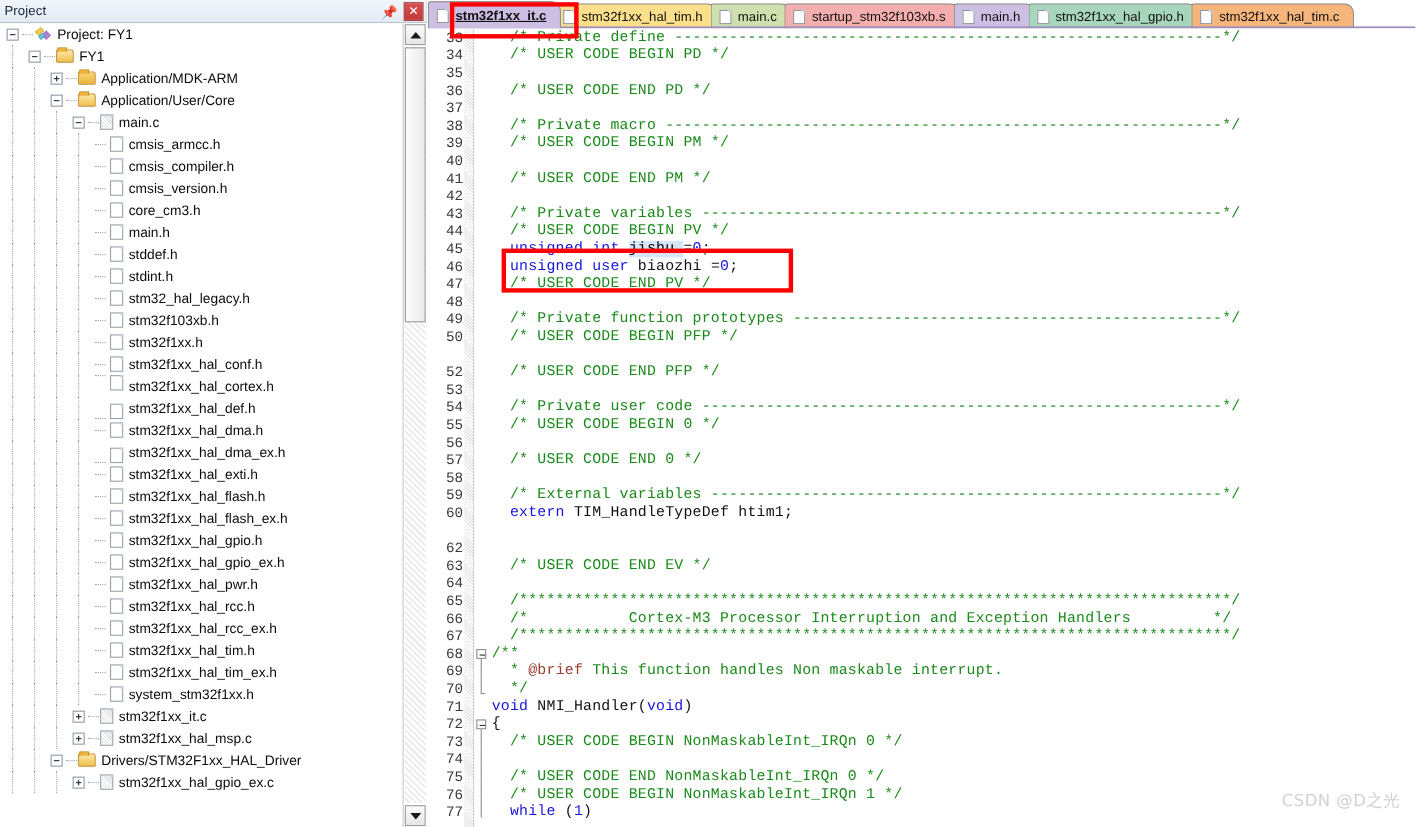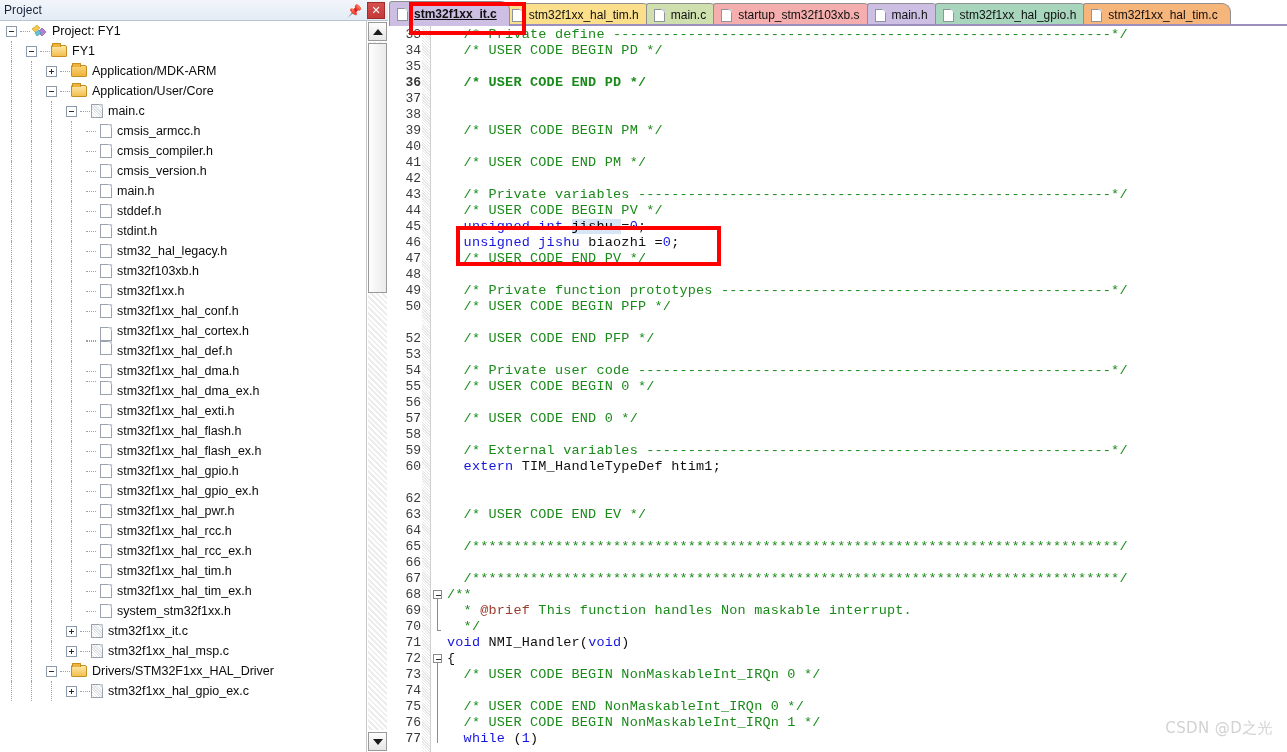--- a/index.html
+++ b/index.html
@@ -410,20 +410,32 @@
           </div>
           <div class="tree-row">
             <div class="guide" style="left: 11px;"></div>
             <div class="guide" style="left: 31px;"></div>
             <div class="guide" style="left: 51px;"></div>
             <div class="guide" style="left: 71px;"></div>
             <div style="display: flex; align-items: center; margin-left: 86px; position: relative;">
               <div class="dotline"></div>
               <div style="width: 3px; flex: 0 0 auto;"></div>
               <div class="ico ico-file"></div>
+              <span class="tree-label">core_cm3.h</span>
+            </div>
+          </div>
+          <div class="tree-row">
+            <div class="guide" style="left: 11px;"></div>
+            <div class="guide" style="left: 31px;"></div>
+            <div class="guide" style="left: 51px;"></div>
+            <div class="guide" style="left: 71px;"></div>
+            <div style="display: flex; align-items: center; margin-left: 86px; position: relative;">
+              <div class="dotline"></div>
+              <div style="width: 3px; flex: 0 0 auto;"></div>
+              <div class="ico ico-file"></div>
               <span class="tree-label">main.h</span>
             </div>
           </div>
           <div class="tree-row">
             <div class="guide" style="left: 11px;"></div>
             <div class="guide" style="left: 31px;"></div>
             <div class="guide" style="left: 51px;"></div>
             <div class="guide" style="left: 71px;"></div>
             <div style="display: flex; align-items: center; margin-left: 86px; position: relative;">
               <div class="dotline"></div>
@@ -490,57 +502,57 @@
               <div style="width: 3px; flex: 0 0 auto;"></div>
               <div class="ico ico-file"></div>
               <span class="tree-label">stm32f1xx_hal_conf.h</span>
             </div>
           </div>
           <div class="tree-row">
             <div class="guide" style="left: 11px;"></div>
             <div class="guide" style="left: 31px;"></div>
             <div class="guide" style="left: 51px;"></div>
             <div class="guide" style="left: 71px;"></div>
+            <div style="display: flex; align-items: flex-start; margin-left: 86px; position: relative;">
+              <div class="dotline"></div>
+              <div style="width: 3px; flex: 0 0 auto;"></div>
+              <div class="ico ico-file"></div>
+              <span class="tree-label">stm32f1xx_hal_cortex.h</span>
+            </div>
+          </div>
+          <div class="tree-row">
+            <div class="guide" style="left: 11px;"></div>
+            <div class="guide" style="left: 31px;"></div>
+            <div class="guide" style="left: 51px;"></div>
+            <div class="guide" style="left: 71px;"></div>
             <div style="display: flex; align-items: flex-end; margin-left: 86px; position: relative;">
               <div class="dotline"></div>
               <div style="width: 3px; flex: 0 0 auto;"></div>
               <div class="ico ico-file"></div>
-              <span class="tree-label">stm32f1xx_hal_cortex.h</span>
-            </div>
-          </div>
-          <div class="tree-row">
-            <div class="guide" style="left: 11px;"></div>
-            <div class="guide" style="left: 31px;"></div>
-            <div class="guide" style="left: 51px;"></div>
-            <div class="guide" style="left: 71px;"></div>
-            <div style="display: flex; align-items: flex-start; margin-left: 86px; position: relative;">
-              <div class="dotline"></div>
-              <div style="width: 3px; flex: 0 0 auto;"></div>
-              <div class="ico ico-file"></div>
               <span class="tree-label">stm32f1xx_hal_def.h</span>
             </div>
           </div>
           <div class="tree-row">
             <div class="guide" style="left: 11px;"></div>
             <div class="guide" style="left: 31px;"></div>
             <div class="guide" style="left: 51px;"></div>
             <div class="guide" style="left: 71px;"></div>
             <div style="display: flex; align-items: center; margin-left: 86px; position: relative;">
               <div class="dotline"></div>
               <div style="width: 3px; flex: 0 0 auto;"></div>
               <div class="ico ico-file"></div>
               <span class="tree-label">stm32f1xx_hal_dma.h</span>
             </div>
           </div>
           <div class="tree-row">
             <div class="guide" style="left: 11px;"></div>
             <div class="guide" style="left: 31px;"></div>
             <div class="guide" style="left: 51px;"></div>
             <div class="guide" style="left: 71px;"></div>
-            <div style="display: flex; align-items: flex-start; margin-left: 86px; position: relative;">
+            <div style="display: flex; align-items: flex-end; margin-left: 86px; position: relative;">
               <div class="dotline"></div>
               <div style="width: 3px; flex: 0 0 auto;"></div>
               <div class="ico ico-file"></div>
               <span class="tree-label">stm32f1xx_hal_dma_ex.h</span>
             </div>
           </div>
           <div class="tree-row">
             <div class="guide" style="left: 11px;"></div>
             <div class="guide" style="left: 31px;"></div>
             <div class="guide" style="left: 51px;"></div>
@@ -776,49 +788,49 @@
           <div class="fold-line" style="left: 5px; top: 637px; height: 16px;"></div>
           <div class="fold-line" style="left: 5px; top: 653px; height: 16px;"></div>
           <div class="fold-line" style="left: 5px; top: 669px; height: 16px;"></div>
           <div class="fold-line" style="left: 5px; top: 685px; height: 16px;"></div>
           <div class="fold-line" style="left: 5px; top: 701px; height: 16px;"></div>
         </div>
       <div id="code-area">
           <div class="code-line" style="position: absolute; top: 1px; left: 0px; width: 898px;"><span class="lineno">33</span><span class="linetext"><span class="cm">  /* Private define ------------------------------------------------------------*/</span></span></div>
           <div class="code-line" style="position: absolute; top: 17px; left: 0px; width: 898px;"><span class="lineno">34</span><span class="linetext"><span class="cm">  /* USER CODE BEGIN PD */</span></span></div>
           <div class="code-line" style="position: absolute; top: 33px; left: 0px; width: 898px;"><span class="lineno">35</span><span class="linetext"><span class="pl"></span></span></div>
-          <div class="code-line" style="position: absolute; top: 49px; left: 0px; width: 898px; font-weight: bold;"><span class="lineno">36</span><span class="linetext"><span class="cm">  /* USER CODE END PD */</span></span></div>
+          <div class="code-line" style="position: absolute; top: 49px; left: 0px; width: 898px;"><span class="lineno">36</span><span class="linetext"><span class="cm">  /* USER CODE END PD */</span></span></div>
           <div class="code-line" style="position: absolute; top: 65px; left: 0px; width: 898px;"><span class="lineno">37</span><span class="linetext"><span class="pl"></span></span></div>
-          <div class="code-line" style="position: absolute; top: 81px; left: 0px; width: 898px;"><span class="lineno">38</span></div>
+          <div class="code-line" style="position: absolute; top: 81px; left: 0px; width: 898px;"><span class="lineno">38</span><span class="linetext"><span class="cm">  /* Private macro -------------------------------------------------------------*/</span></span></div>
           <div class="code-line" style="position: absolute; top: 97px; left: 0px; width: 898px;"><span class="lineno">39</span><span class="linetext"><span class="cm">  /* USER CODE BEGIN PM */</span></span></div>
           <div class="code-line" style="position: absolute; top: 113px; left: 0px; width: 898px;"><span class="lineno">40</span><span class="linetext"><span class="pl"></span></span></div>
           <div class="code-line" style="position: absolute; top: 129px; left: 0px; width: 898px;"><span class="lineno">41</span><span class="linetext"><span class="cm">  /* USER CODE END PM */</span></span></div>
           <div class="code-line" style="position: absolute; top: 145px; left: 0px; width: 898px;"><span class="lineno">42</span><span class="linetext"><span class="pl"></span></span></div>
           <div class="code-line" style="position: absolute; top: 161px; left: 0px; width: 898px;"><span class="lineno">43</span><span class="linetext"><span class="cm">  /* Private variables ---------------------------------------------------------*/</span></span></div>
           <div class="code-line" style="position: absolute; top: 177px; left: 0px; width: 898px;"><span class="lineno">44</span><span class="linetext"><span class="cm">  /* USER CODE BEGIN PV */</span></span></div>
           <div class="code-line" style="position: absolute; top: 193px; left: 0px; width: 898px;"><span class="lineno">45</span><span class="linetext"><span class="kw">  unsigned int </span><span class="sel">jishu </span><span class="pl">=</span><span class="num">0</span><span class="pl">;</span></span></div>
-          <div class="code-line" style="position: absolute; top: 209px; left: 0px; width: 898px;"><span class="lineno">46</span><span class="linetext"><span class="kw">  unsigned jishu </span><span class="pl">biaozhi </span><span class="pl">=</span><span class="num">0</span><span class="pl">;</span></span></div>
+          <div class="code-line" style="position: absolute; top: 209px; left: 0px; width: 898px;"><span class="lineno">46</span><span class="linetext"><span class="kw">  unsigned user </span><span class="pl">biaozhi </span><span class="pl">=</span><span class="num">0</span><span class="pl">;</span></span></div>
           <div class="code-line" style="position: absolute; top: 225px; left: 0px; width: 898px;"><span class="lineno">47</span><span class="linetext"><span class="cm">  /* USER CODE END PV */</span></span></div>
           <div class="code-line" style="position: absolute; top: 241px; left: 0px; width: 898px;"><span class="lineno">48</span><span class="linetext"><span class="pl"></span></span></div>
           <div class="code-line" style="position: absolute; top: 257px; left: 0px; width: 898px;"><span class="lineno">49</span><span class="linetext"><span class="cm">  /* Private function prototypes -----------------------------------------------*/</span></span></div>
           <div class="code-line" style="position: absolute; top: 273px; left: 0px; width: 898px;"><span class="lineno">50</span><span class="linetext"><span class="cm">  /* USER CODE BEGIN PFP */</span></span></div>
           <div class="code-line" style="position: absolute; top: 305px; left: 0px; width: 898px;"><span class="lineno">52</span><span class="linetext"><span class="cm">  /* USER CODE END PFP */</span></span></div>
           <div class="code-line" style="position: absolute; top: 321px; left: 0px; width: 898px;"><span class="lineno">53</span><span class="linetext"><span class="pl"></span></span></div>
           <div class="code-line" style="position: absolute; top: 337px; left: 0px; width: 898px;"><span class="lineno">54</span><span class="linetext"><span class="cm">  /* Private user code ---------------------------------------------------------*/</span></span></div>
           <div class="code-line" style="position: absolute; top: 353px; left: 0px; width: 898px;"><span class="lineno">55</span><span class="linetext"><span class="cm">  /* USER CODE BEGIN 0 */</span></span></div>
           <div class="code-line" style="position: absolute; top: 369px; left: 0px; width: 898px;"><span class="lineno">56</span><span class="linetext"><span class="pl"></span></span></div>
           <div class="code-line" style="position: absolute; top: 385px; left: 0px; width: 898px;"><span class="lineno">57</span><span class="linetext"><span class="cm">  /* USER CODE END 0 */</span></span></div>
           <div class="code-line" style="position: absolute; top: 401px; left: 0px; width: 898px;"><span class="lineno">58</span><span class="linetext"><span class="pl"></span></span></div>
           <div class="code-line" style="position: absolute; top: 417px; left: 0px; width: 898px;"><span class="lineno">59</span><span class="linetext"><span class="cm">  /* External variables --------------------------------------------------------*/</span></span></div>
           <div class="code-line" style="position: absolute; top: 433px; left: 0px; width: 898px;"><span class="lineno">60</span><span class="linetext"><span class="kw">  extern </span><span class="pl">TIM_HandleTypeDef htim1;</span></span></div>
           <div class="code-line" style="position: absolute; top: 465px; left: 0px; width: 898px;"><span class="lineno">62</span><span class="linetext"><span class="pl"></span></span></div>
           <div class="code-line" style="position: absolute; top: 481px; left: 0px; width: 898px;"><span class="lineno">63</span><span class="linetext"><span class="cm">  /* USER CODE END EV */</span></span></div>
           <div class="code-line" style="position: absolute; top: 497px; left: 0px; width: 898px;"><span class="lineno">64</span><span class="linetext"><span class="pl"></span></span></div>
           <div class="code-line" style="position: absolute; top: 513px; left: 0px; width: 898px;"><span class="lineno">65</span><span class="linetext"><span class="cm">  /******************************************************************************/</span></span></div>
-          <div class="code-line" style="position: absolute; top: 529px; left: 0px; width: 898px;"><span class="lineno">66</span></div>
+          <div class="code-line" style="position: absolute; top: 529px; left: 0px; width: 898px;"><span class="lineno">66</span><span class="linetext"><span class="cm">  /*           Cortex-M3 Processor Interruption and Exception Handlers         */</span></span></div>
           <div class="code-line" style="position: absolute; top: 545px; left: 0px; width: 898px;"><span class="lineno">67</span><span class="linetext"><span class="cm">  /******************************************************************************/</span></span></div>
           <div class="code-line" style="position: absolute; top: 561px; left: 0px; width: 898px;"><span class="lineno">68</span><span class="linetext"><span class="cm">/**</span></span></div>
           <div class="code-line" style="position: absolute; top: 577px; left: 0px; width: 898px;"><span class="lineno">69</span><span class="linetext"><span class="cm">  * </span><span class="doc">@brief</span><span class="cm"> This function handles Non maskable interrupt.</span></span></div>
           <div class="code-line" style="position: absolute; top: 593px; left: 0px; width: 898px;"><span class="lineno">70</span><span class="linetext"><span class="cm">  */</span></span></div>
           <div class="code-line" style="position: absolute; top: 609px; left: 0px; width: 898px;"><span class="lineno">71</span><span class="linetext"><span class="kw">void </span><span class="pl">NMI_Handler(</span><span class="kw">void</span><span class="pl">)</span></span></div>
           <div class="code-line" style="position: absolute; top: 625px; left: 0px; width: 898px;"><span class="lineno">72</span><span class="linetext"><span class="pl">{</span></span></div>
           <div class="code-line" style="position: absolute; top: 641px; left: 0px; width: 898px;"><span class="lineno">73</span><span class="linetext"><span class="cm">  /* USER CODE BEGIN NonMaskableInt_IRQn 0 */</span></span></div>
           <div class="code-line" style="position: absolute; top: 657px; left: 0px; width: 898px;"><span class="lineno">74</span><span class="linetext"><span class="pl"></span></span></div>
           <div class="code-line" style="position: absolute; top: 673px; left: 0px; width: 898px;"><span class="lineno">75</span><span class="linetext"><span class="cm">  /* USER CODE END NonMaskableInt_IRQn 0 */</span></span></div>
           <div class="code-line" style="position: absolute; top: 689px; left: 0px; width: 898px;"><span class="lineno">76</span><span class="linetext"><span class="cm">  /* USER CODE BEGIN NonMaskableInt_IRQn 1 */</span></span></div>

